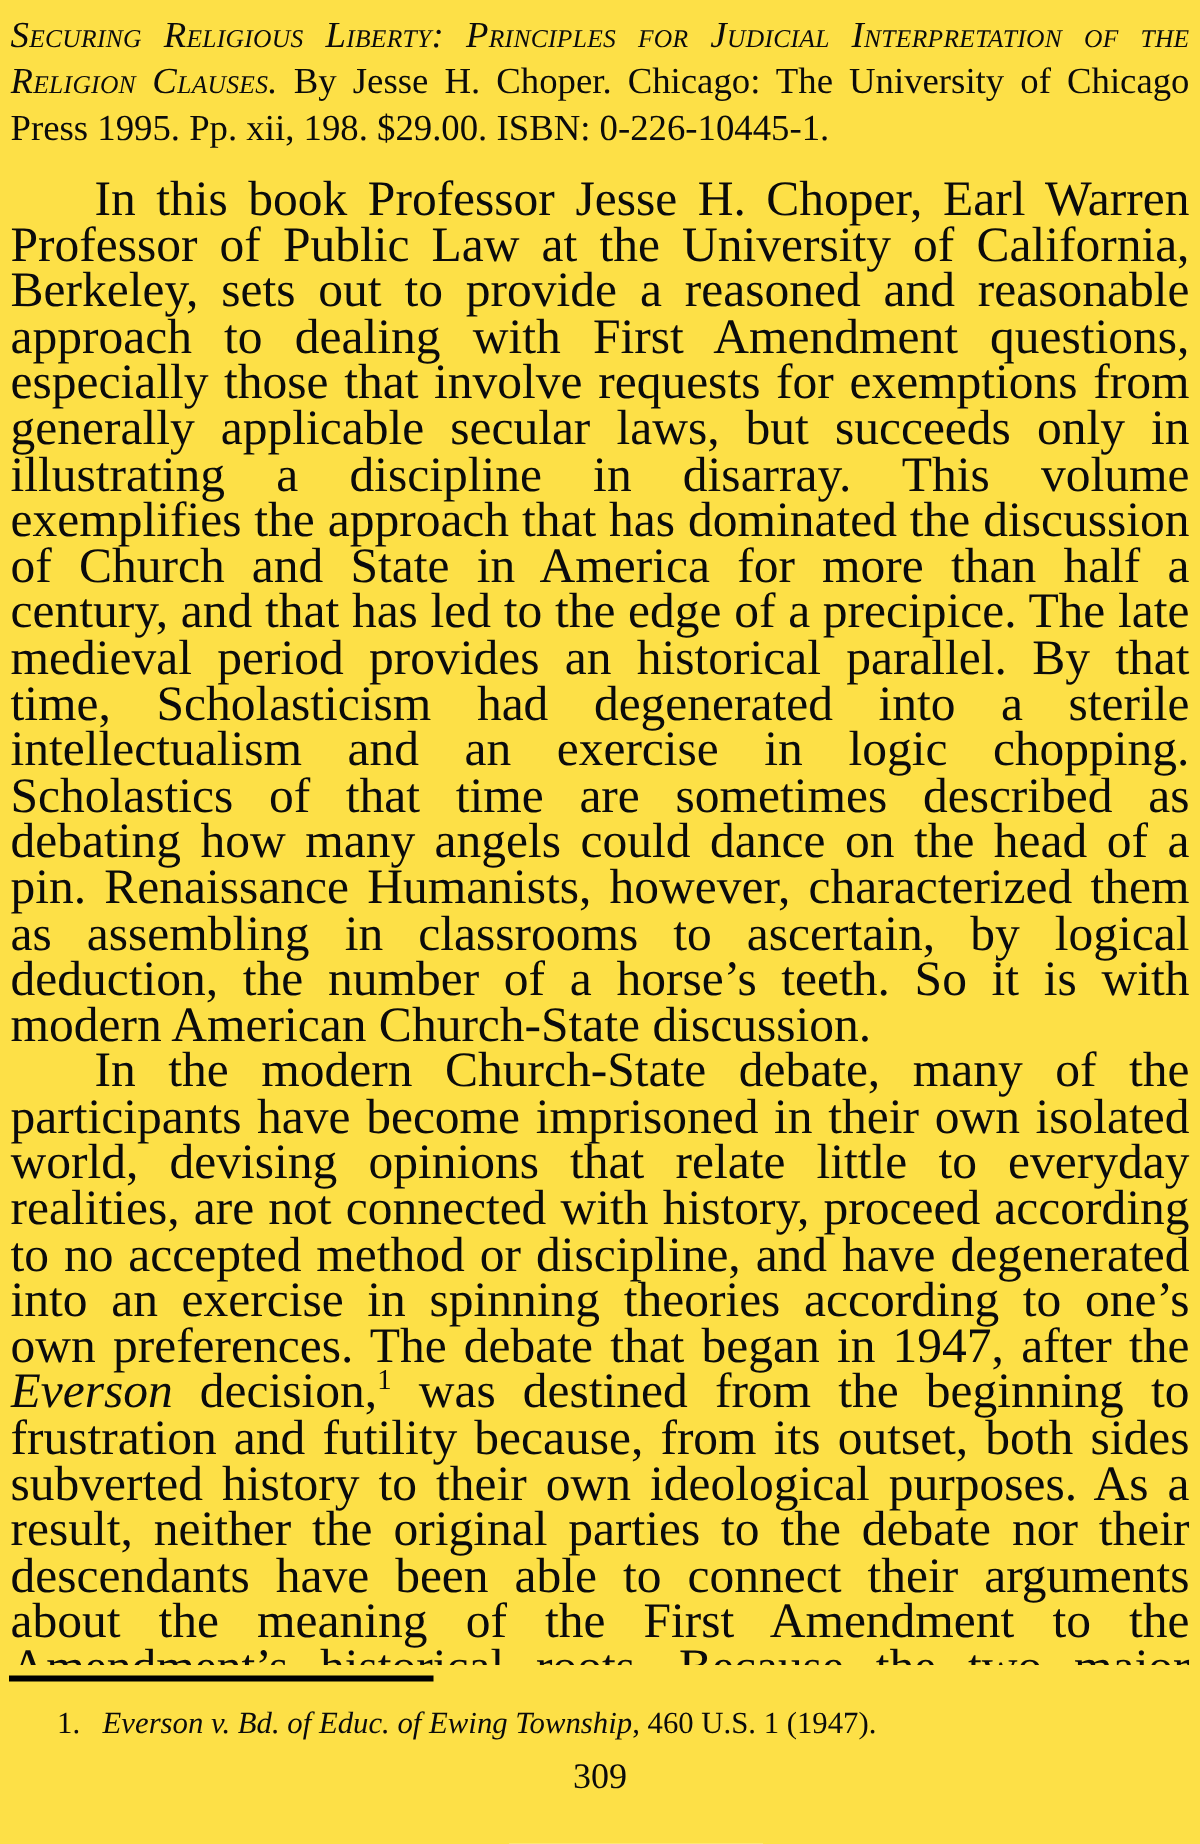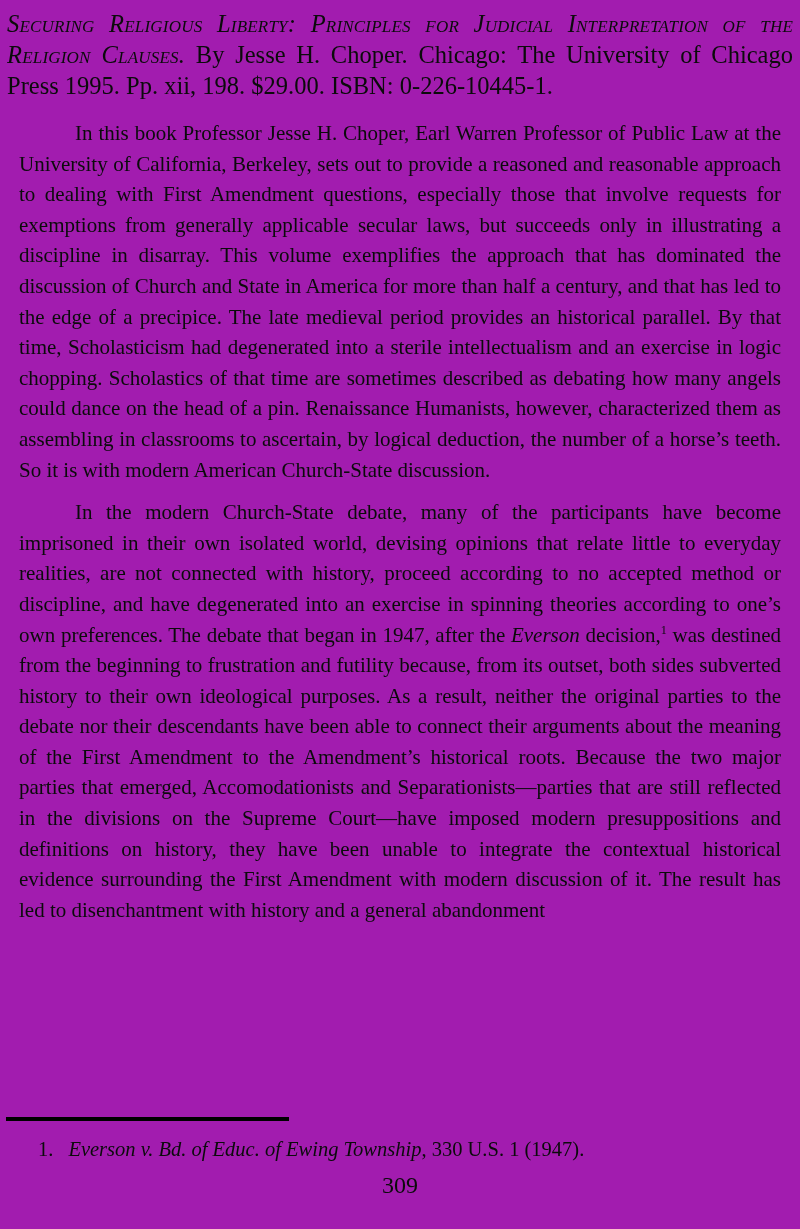--- a/index.html
+++ b/index.html
@@ -6,42 +6,42 @@
   body {
     width: 800px; height: 1229px;
     background: #ffffff;
     font-family: "Liberation Serif", "DejaVu Serif", serif;
   }
   .page {
     position: relative;
     width: 800px; height: 1229px;
     box-sizing: border-box;
     padding: 8px 7px 0 7px;
-    background: #a21caf;
+    background: #fde047;
     color: #0b0b0b;
     overflow: hidden;
   }
   .text-block {
     height: 1102px;
     overflow: hidden;
   }
   .heading {
     margin: 0 0 17px 0;
     font-size: 24.5px;
     line-height: 31px;
     text-align: justify;
   }
   .title-sc {
     font-style: italic;
     font-variant: small-caps;
     letter-spacing: 0.2px;
   }
   .para {
-    margin: 12px;
-    font-size: 21px;
+    margin: 0;
+    font-size: 33px;
     line-height: 30.6px;
     text-align: justify;
     text-indent: 56px;
   }
   .fn-ref {
     font-size: 0.58em;
     line-height: 0;
     vertical-align: super;
   }
   .footnote-rule {
@@ -77,17 +77,17 @@
     <p class="heading"><span class="title-sc">Securing Religious Liberty: Principles for Judicial Interpretation of the Religion Clauses.</span><span> By Jesse H. Choper. Chicago: The University of Chicago Press 1995. Pp. xii, 198. $29.00. ISBN: 0-226-10445-1.</span></p>
 
     <p class="para">In this book Professor Jesse H. Choper, Earl Warren Professor of Public Law at the University of California, Berkeley, sets out to provide a reasoned and reasonable approach to dealing with First Amendment questions, especially those that involve requests for exemptions from generally applicable secular laws, but succeeds only in illustrating a discipline in disarray. This volume exemplifies the approach that has dominated the discussion of Church and State in America for more than half a century, and that has led to the edge of a precipice. The late medieval period provides an historical parallel. By that time, Scholasticism had degenerated into a sterile intellectualism and an exercise in logic chopping. Scholastics of that time are sometimes described as debating how many angels could dance on the head of a pin. Renaissance Humanists, however, characterized them as assembling in classrooms to ascertain, by logical deduction, the number of a horse’s teeth. So it is with modern American Church-State discussion.</p>
 
     <p class="para"><span>In the modern Church-State debate, many of the participants have become imprisoned in their own isolated world, devising opinions that relate little to everyday realities, are not connected with history, proceed according to no accepted method or discipline, and have degenerated into an exercise in spinning theories according to one’s own preferences. The debate that began in 1947, after the </span><i>Everson</i><span> decision,</span><sup class="fn-ref">1</sup><span> was destined from the beginning to frustration and futility because, from its outset, both sides subverted history to their own ideological purposes. As a result, neither the original parties to the debate nor their descendants have been able to connect their arguments about the meaning of the First Amendment to the Amendment’s historical roots. Because the two major parties that emerged, Accomodationists and Separationists—parties that are still reflected in the divisions on the Supreme Court—have imposed modern presuppositions and definitions on history, they have been unable to integrate the contextual historical evidence surrounding the First Amendment with modern discussion of it. The result has led to disenchantment with history and a general abandonment</span></p>
 
   </div>
 
   <div class="footnote-rule"></div>
 
-  <p class="footnote"><span class="fn-num">1.</span><i>Everson v. Bd. of Educ. of Ewing Township</i><span>, 330 U.S. 1 (1947).</span></p>
+  <p class="footnote"><span class="fn-num">1.</span><i>Everson v. Bd. of Educ. of Ewing Township</i><span>, 460 U.S. 1 (1947).</span></p>
 
   <div class="page-number">309</div>
 
 </div>
 
 </body></html>

